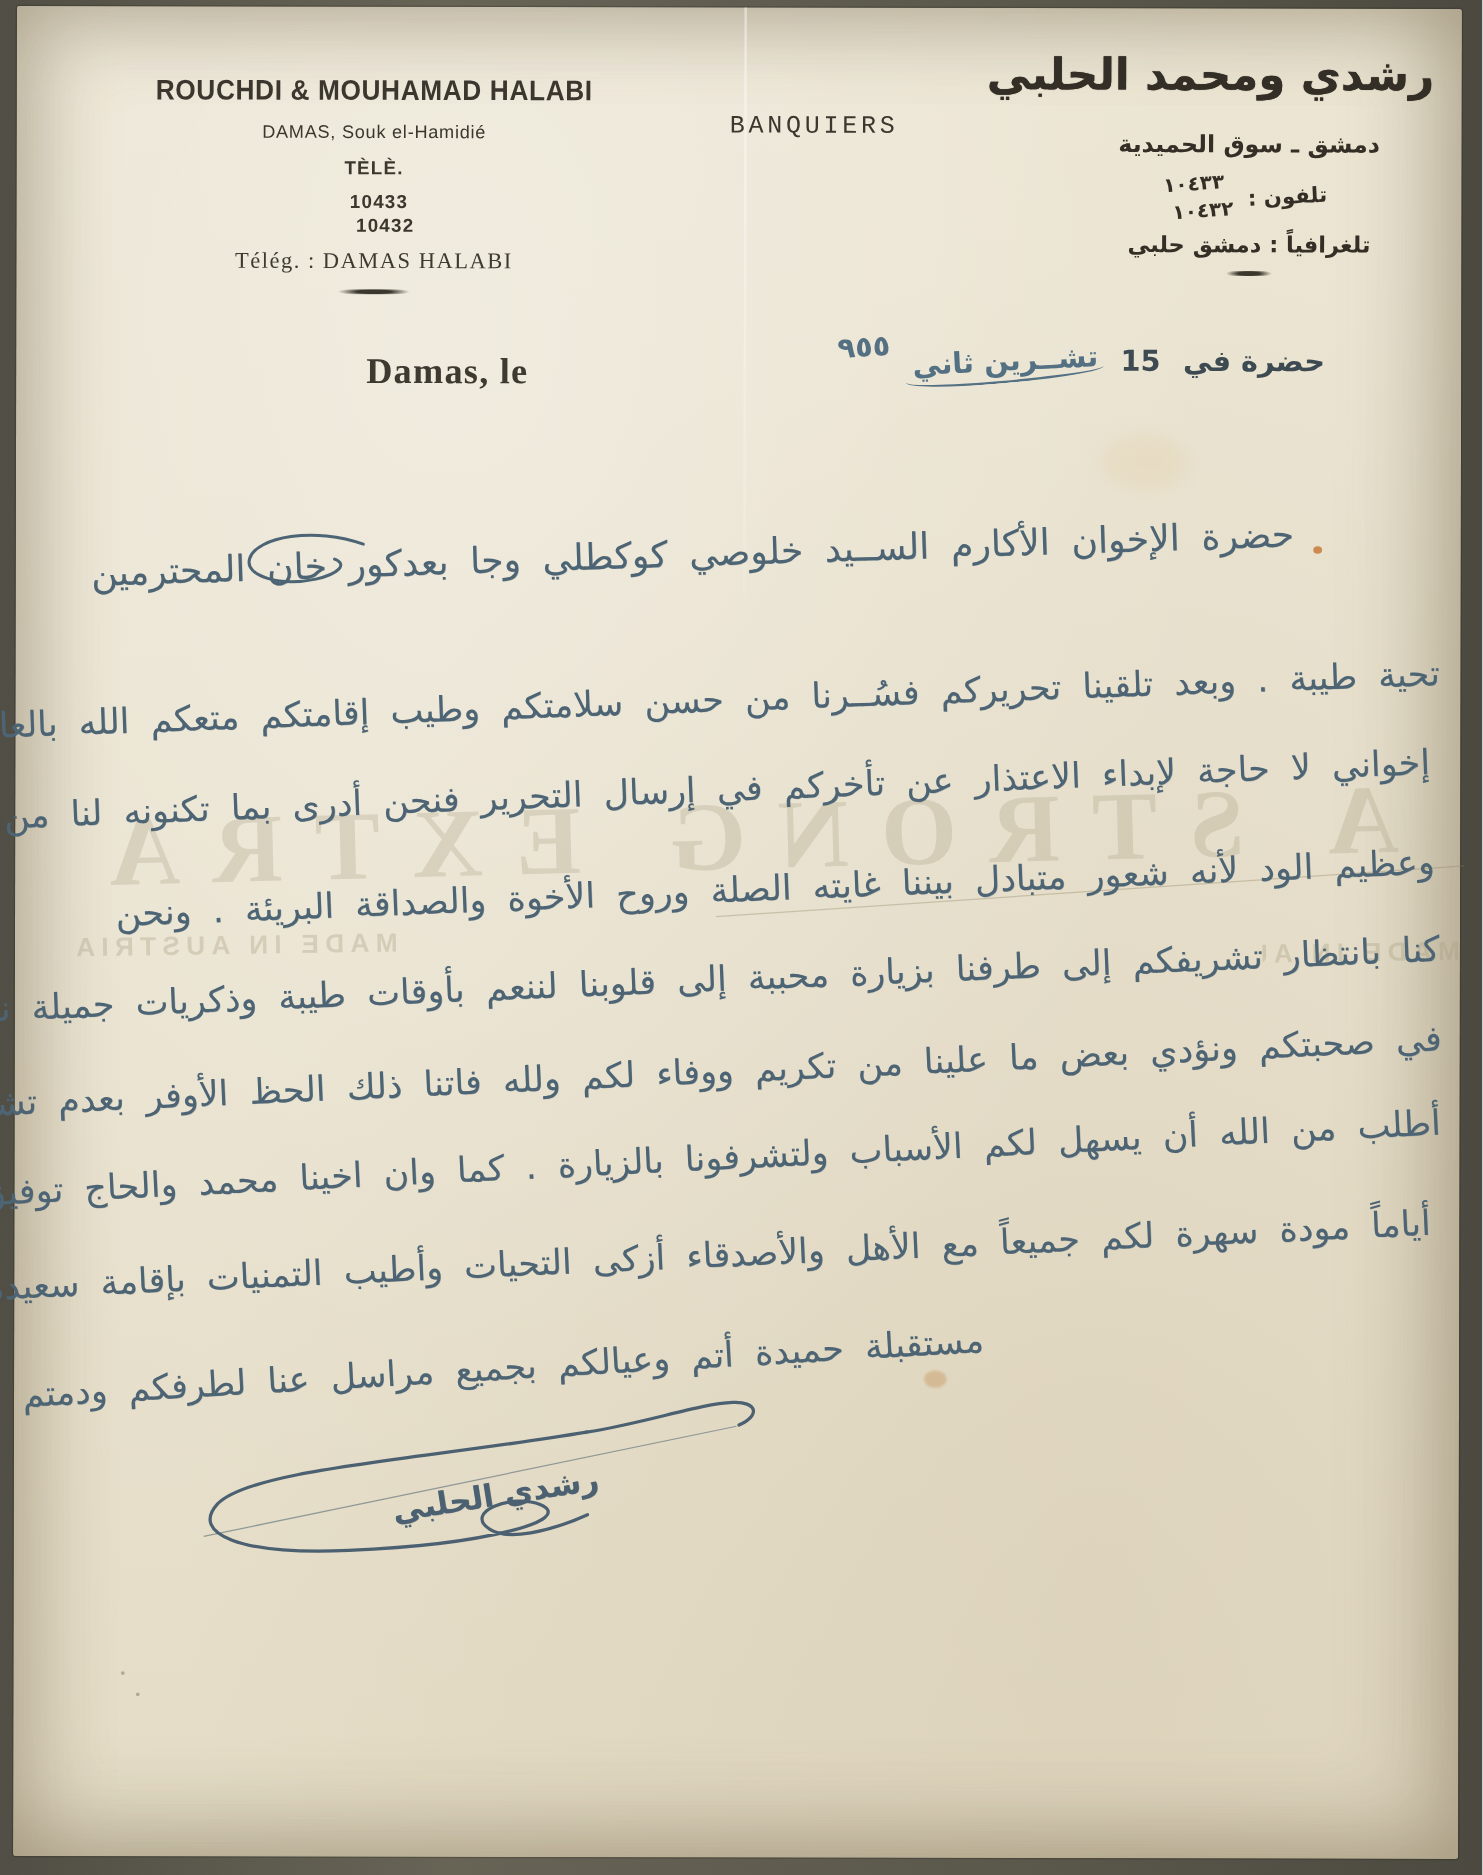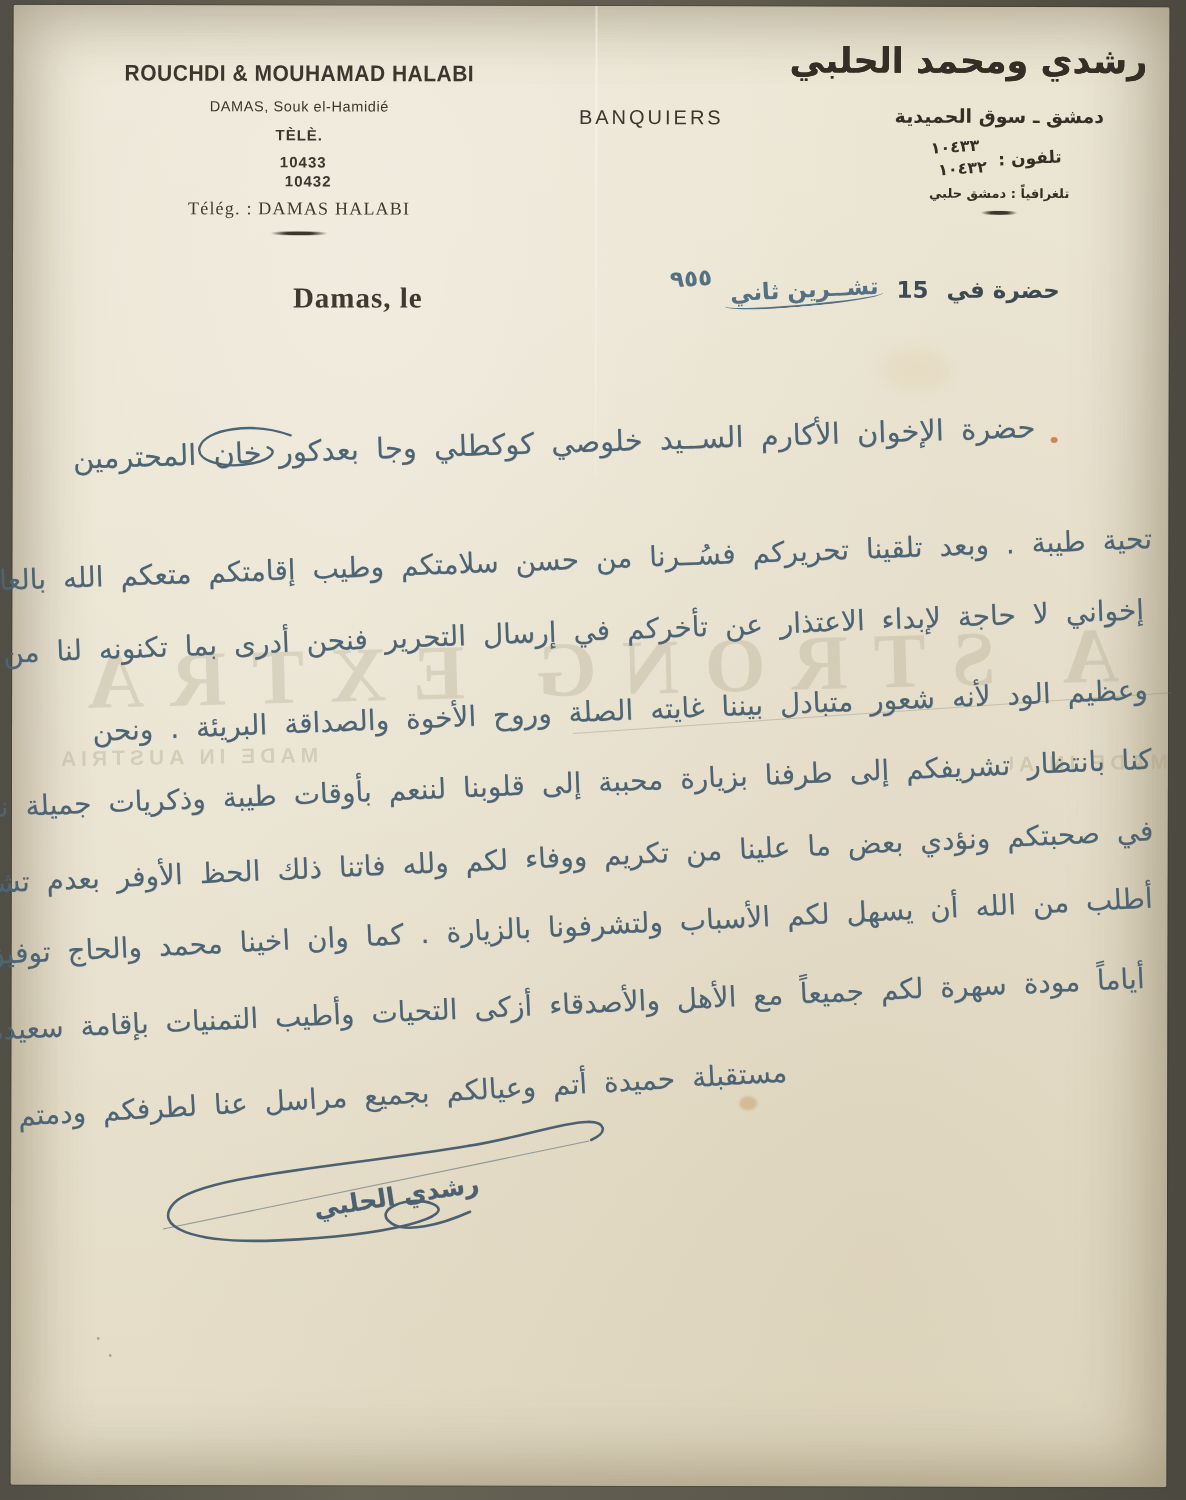--- a/index.html
+++ b/index.html
@@ -35,29 +35,29 @@
   .lh-tele{margin-top:12px;display:flex;justify-content:center;align-items:center;gap:10px;flex-direction:column;}
   .lh-tele-label{font-size:15px;font-weight:700;letter-spacing:1px;}
   .lh-tele-nums{display:flex;flex-direction:column;gap:2px;font-size:15px;font-weight:700;letter-spacing:1px;text-align:left;}
   .lh-tele-nums .n1{transform:translateX(4px);}
   .lh-tele-nums .n2{transform:translateX(9px);}
   .lh-teleg{margin-top:9px;font-family:"Liberation Serif",serif;font-size:18px;letter-spacing:1.2px;color:#3e3a31;}
   .lh-flourish{margin:12px auto 0;width:72px;height:4px;
     background:radial-gradient(50% 100% at center,#3b372e 38%,rgba(59,55,46,0) 80%);}
   .lh-center{position:absolute;left:513px;top:84px;width:250px;text-align:center;color:#332f27;}
   .lh-center-ar{font-size:42px;font-weight:700;direction:rtl;}
-  .lh-center-fr{margin-top:16px;font-family:Liberation Sans, sans-serif;font-size:20px;letter-spacing:3px;color:#3b372e;}
+  .lh-center-fr{font-family:Liberation Mono, monospace;font-size:20px;letter-spacing:3px;color:#3b372e;}
   .lh-right{position:absolute;left:838px;top:34px;width:296px;text-align:center;direction:rtl;color:#342f26;}
   .lh-right-logo{font-size:35px;font-weight:700;white-space:nowrap;text-shadow:0 0 .6px #342f26;}
   .lh-right-address{margin-top:24px;font-size:19px;font-weight:700;}
   .lh-right-phones{margin-top:10px;display:flex;justify-content:center;align-items:center;gap:12px;direction:rtl;}
   .lh-right-phlabel{font-size:17px;font-weight:700;transform:rotate(-3deg);}
   .lh-right-phnums{display:flex;flex-direction:column;gap:3px;font-size:16px;font-weight:700;letter-spacing:4px;transform:rotate(-4deg);}
   .lh-right-phnums .n1{transform:translateX(-6px);}
-  .lh-right-teleg{margin-top:8px;font-size:13px;font-weight:700;}
+  .lh-right-teleg{margin-top:8px;font-size:18px;font-weight:700;}
   .lh-right .lh-flourish{width:46px;margin-top:10px;}
   
   .damas-le{position:absolute;left:280px;top:276px;
     font-family:"Liberation Serif",serif;font-weight:700;font-size:29px;
     letter-spacing:1px;color:#3e3931;}
   .dateline{position:absolute;right:104px;top:270px;direction:rtl;white-space:nowrap;
     font-size:23px;font-weight:700;}
   .dateline span{margin:0 5px;}
   .ink-dark{color:#3d4a52;}
   .ink-blue{color:#547083;}

